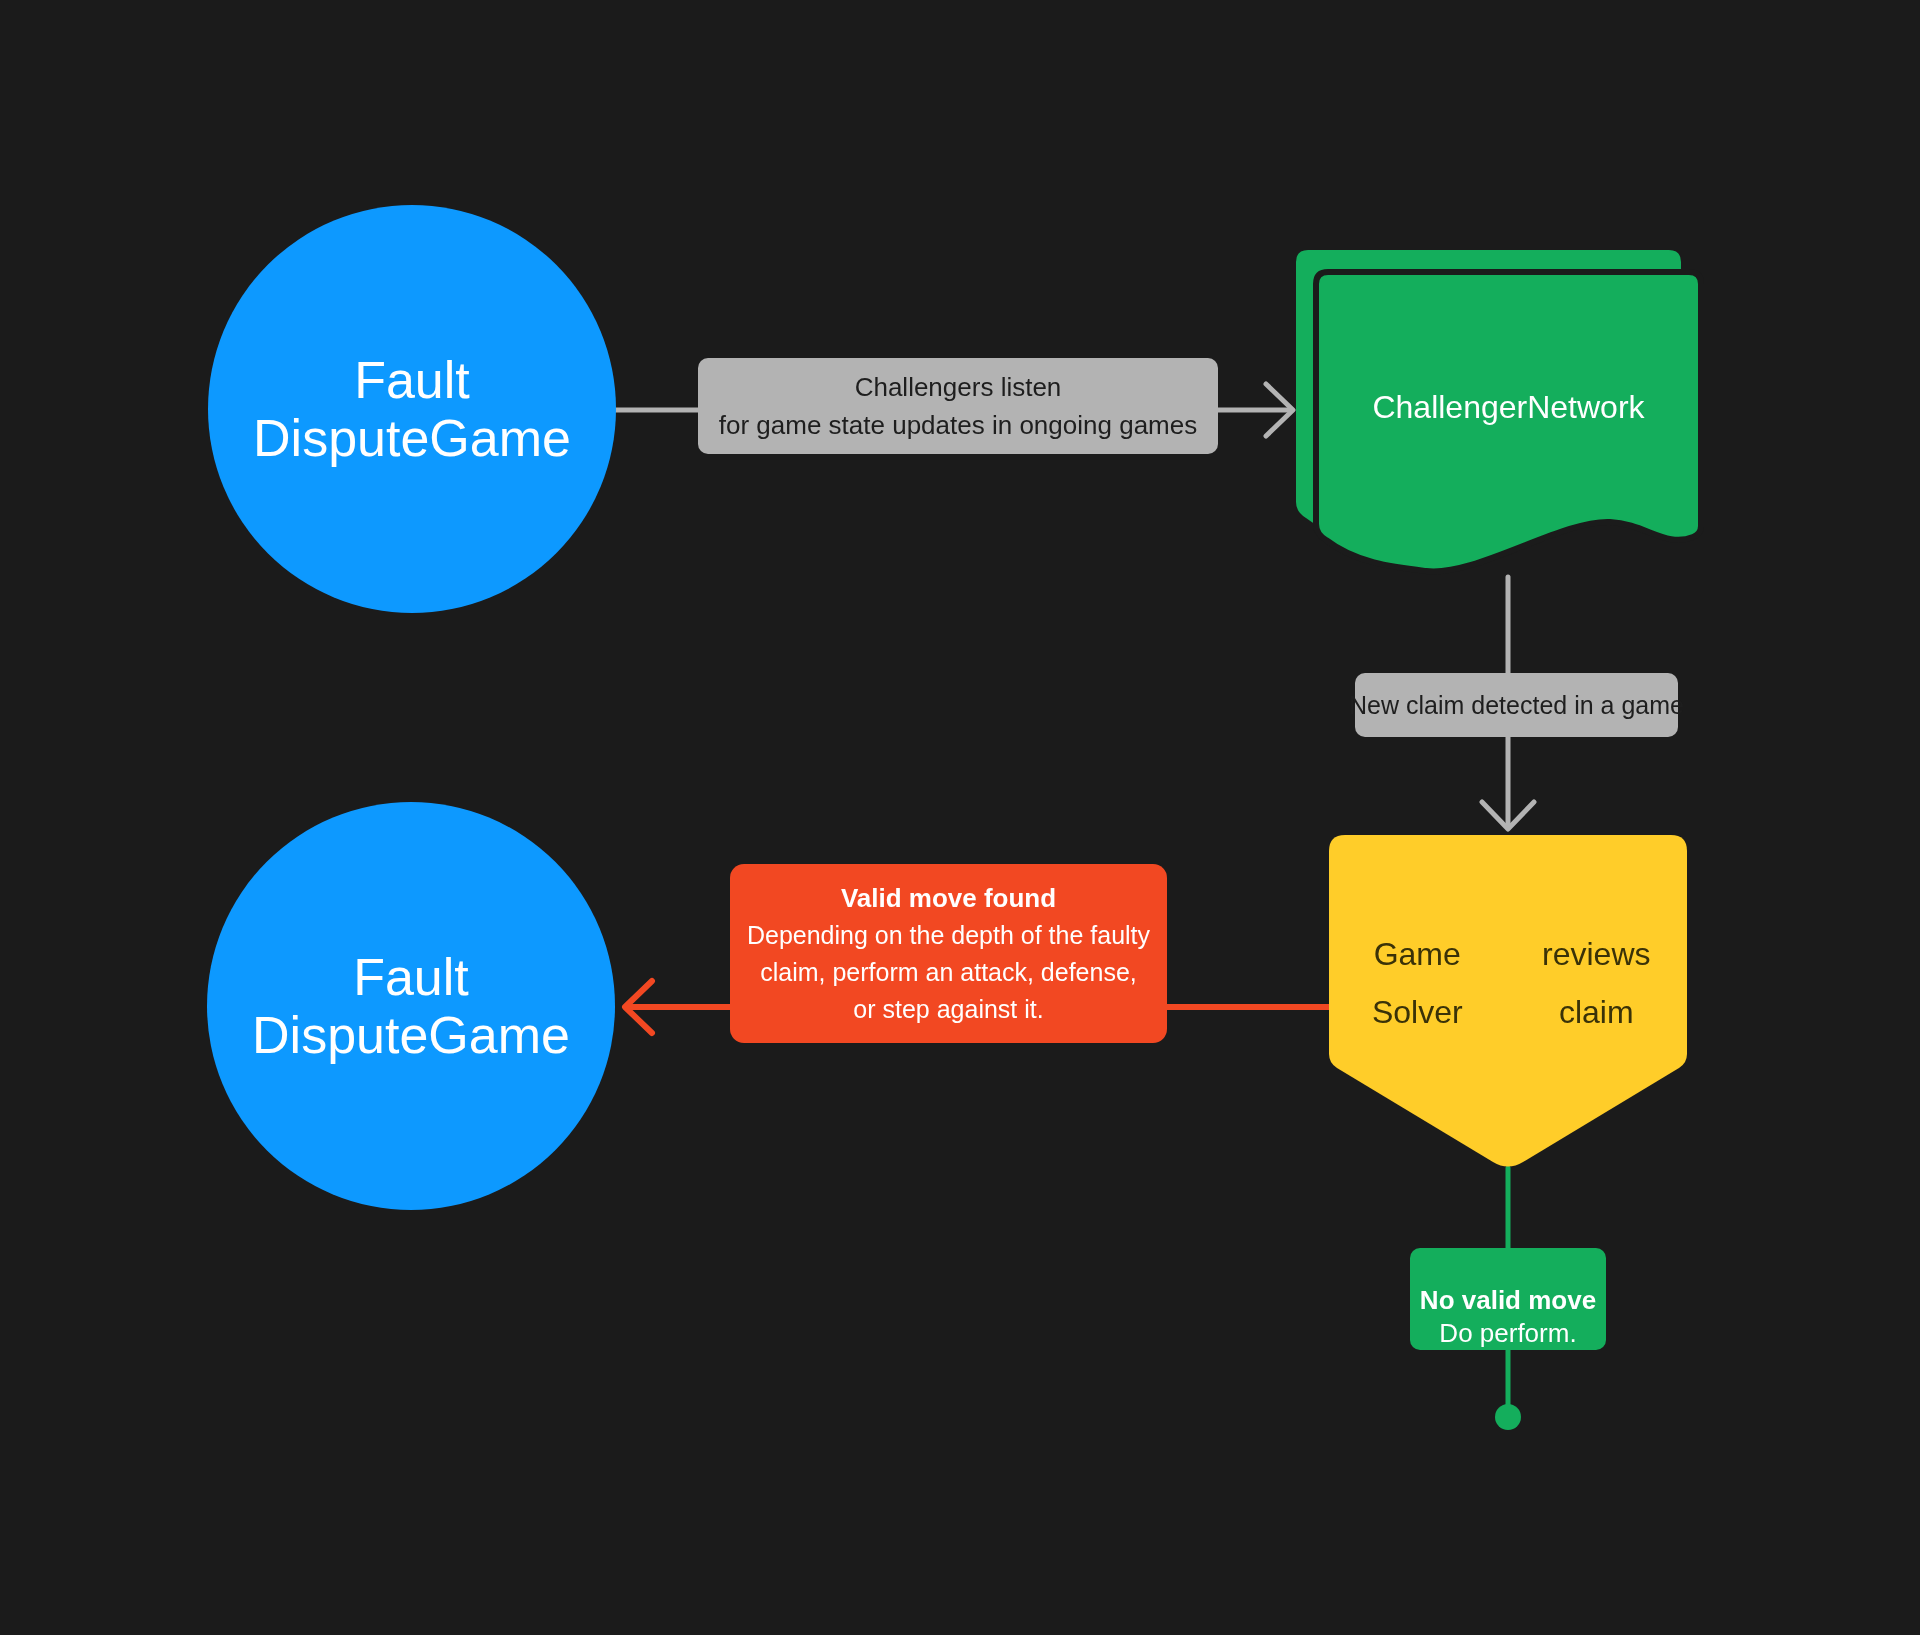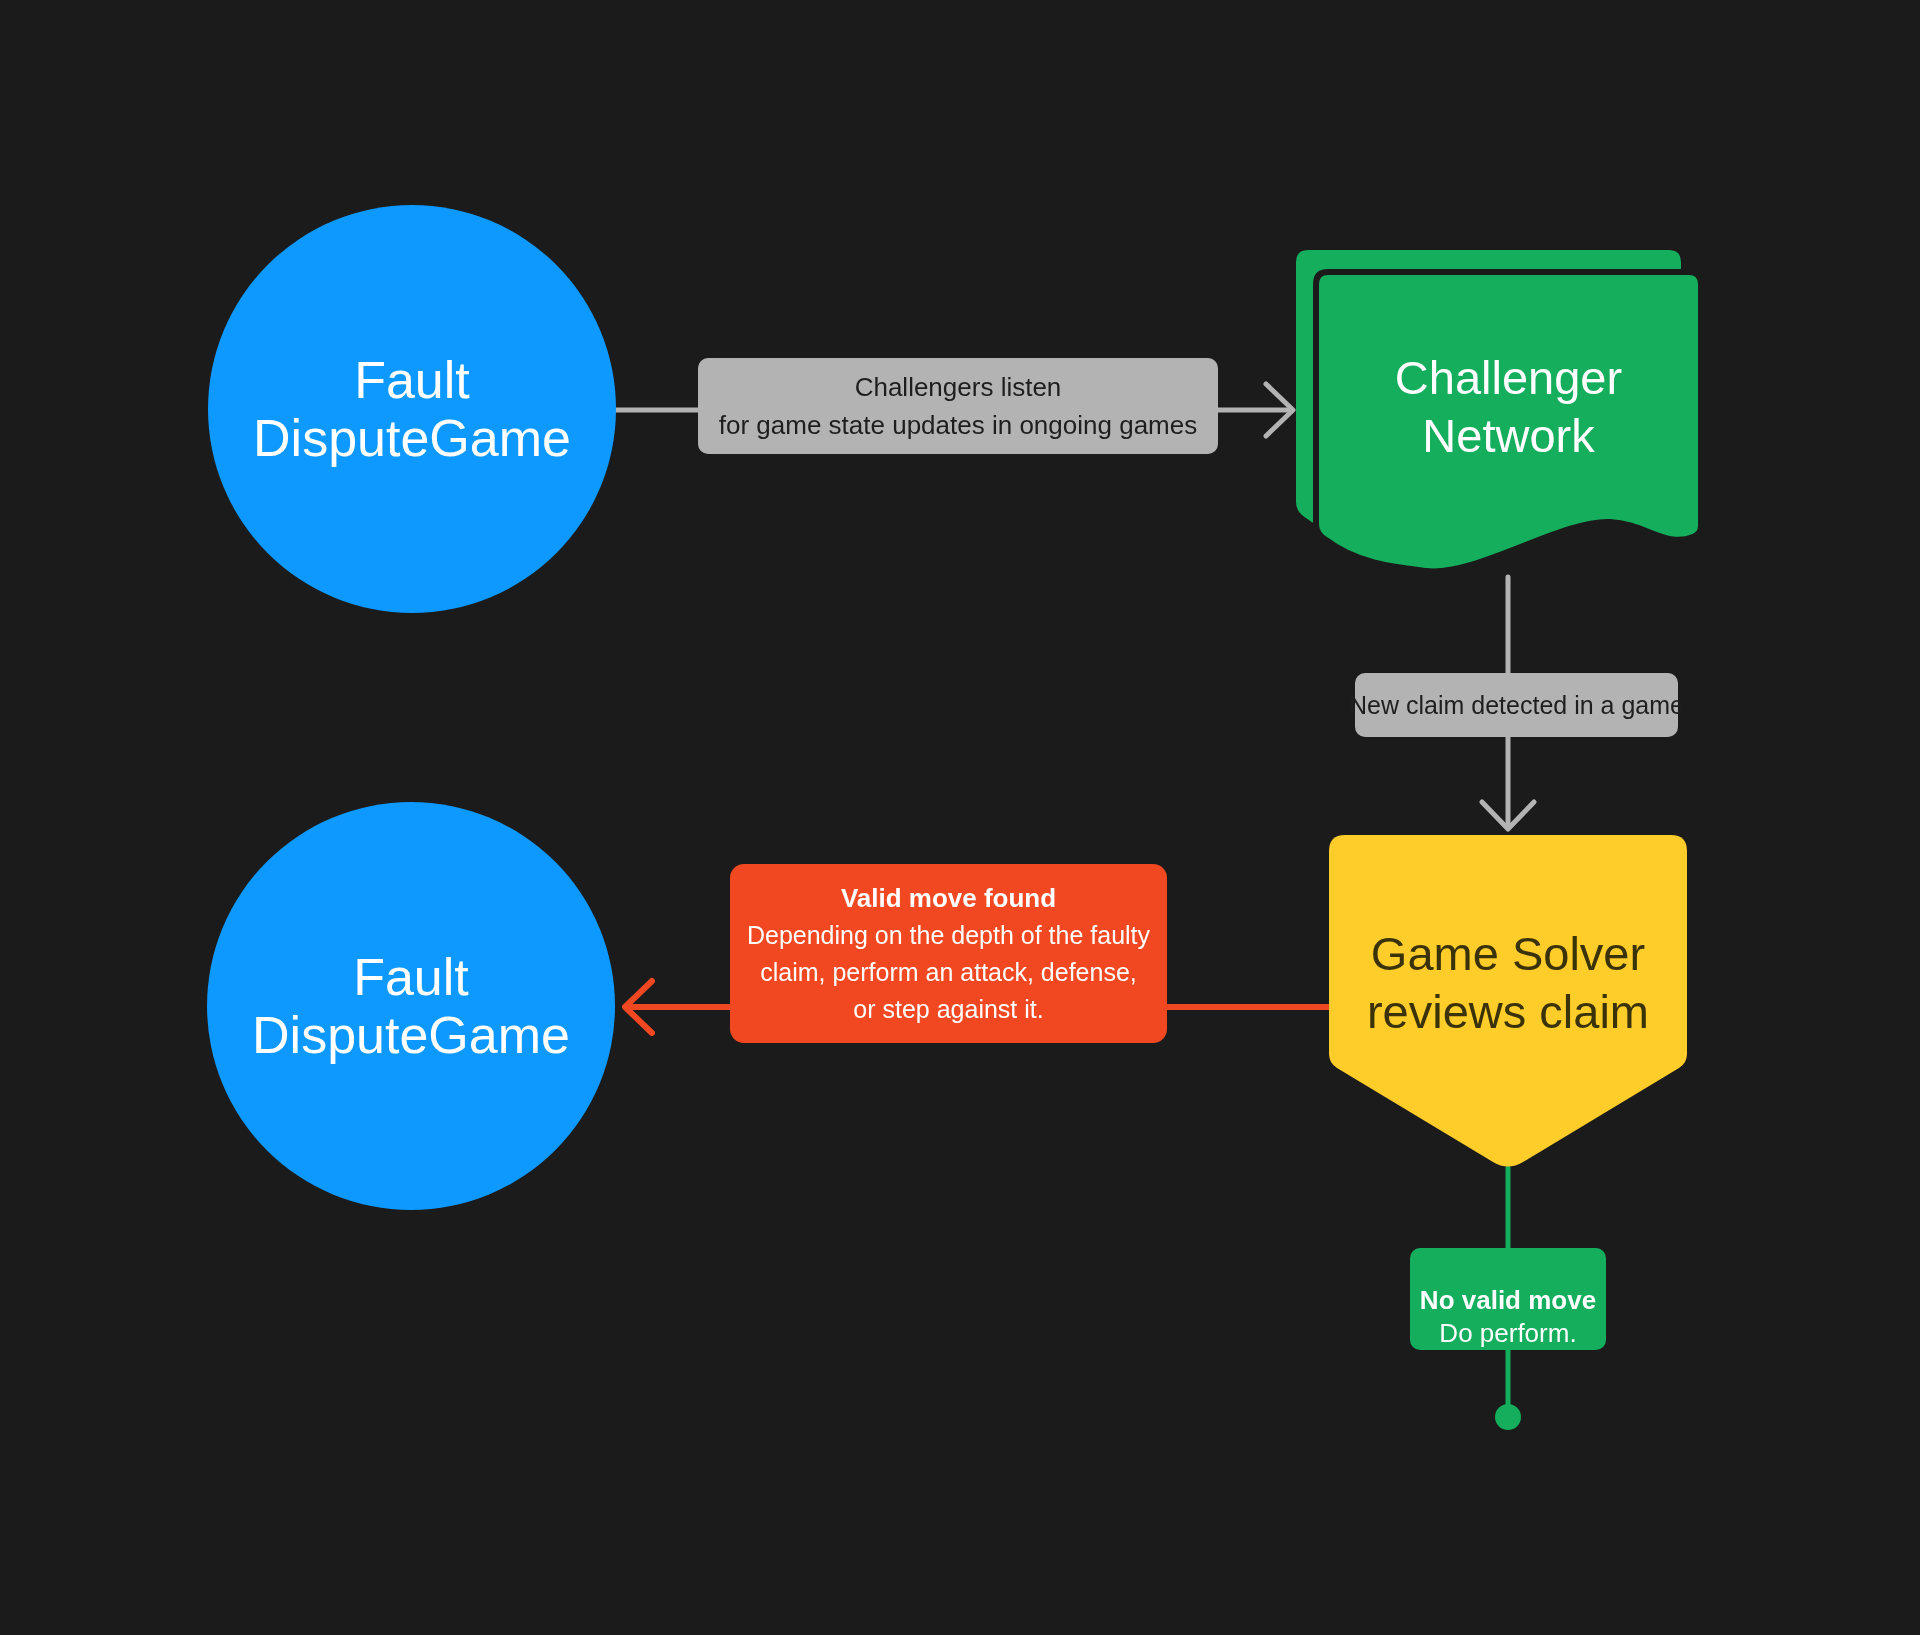--- a/index.html
+++ b/index.html
@@ -39,22 +39,22 @@
   
   #green-box{
     left:1410px;top:1248px;width:196px;height:102px;background:#14AE5C;border-radius:10px;
     color:#FFFFFF;display:flex;flex-direction:column;align-items:center;justify-content:flex-end;
     font-size:26px;line-height:33px;text-align:center;white-space:nowrap;
   }
   #green-box .ttl{font-weight:bold;}
 
   
   .shape-text{
-    display:flex;flex-direction:column;align-items:center;justify-content:center;
-    text-align:center;font-size:47px;line-height:58px;pointer-events:none;
+    display:flex;flex-direction:row;align-items:center;justify-content:center;
+    text-align:center;font-size:32px;line-height:58px;pointer-events:none;
   }
   #text-challenger{left:1316px;top:272px;width:385px;height:270px;color:#FFFFFF;}
   #text-solver{left:1329px;top:835px;width:358px;height:295px;color:#3A3208;}
 </style>
 </head>
 <body>
 
 <div id="canvas">
 
   <svg class="abs" style="left:0;top:0" width="1920" height="1635" viewBox="0 0 1920 1635">

